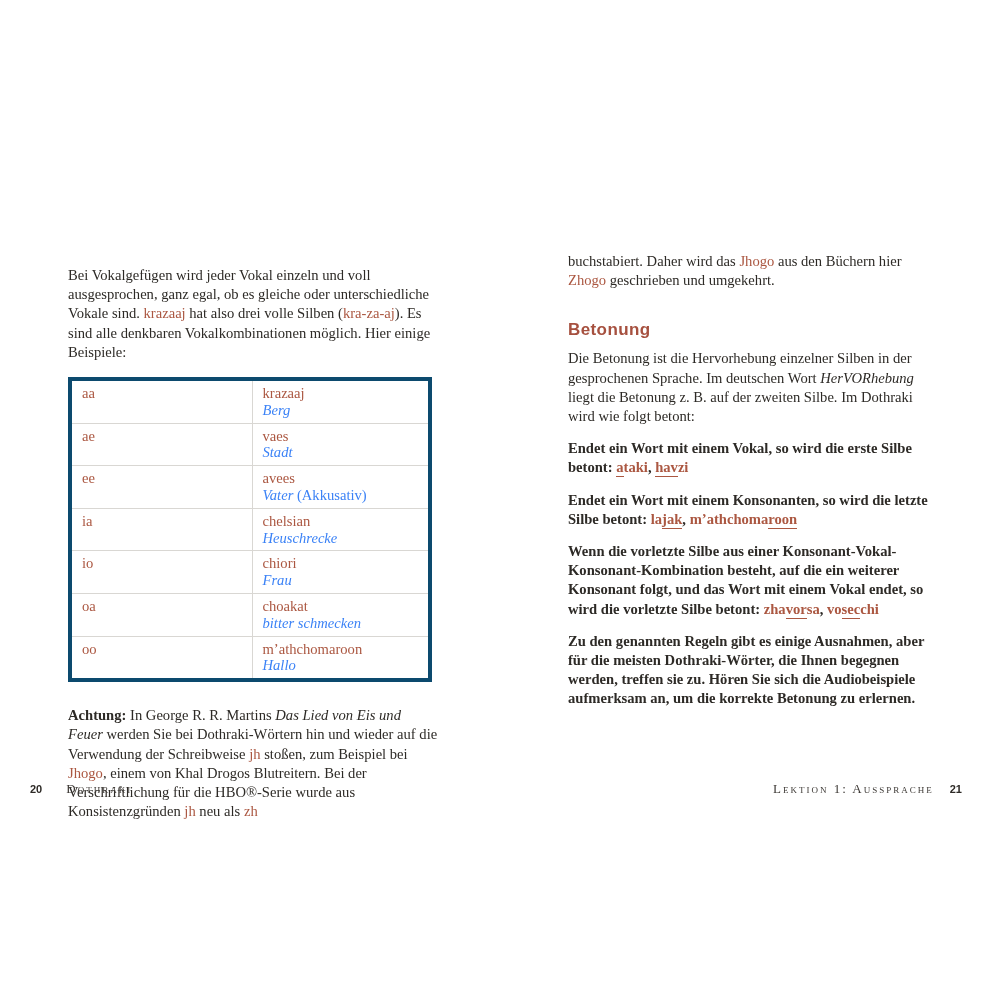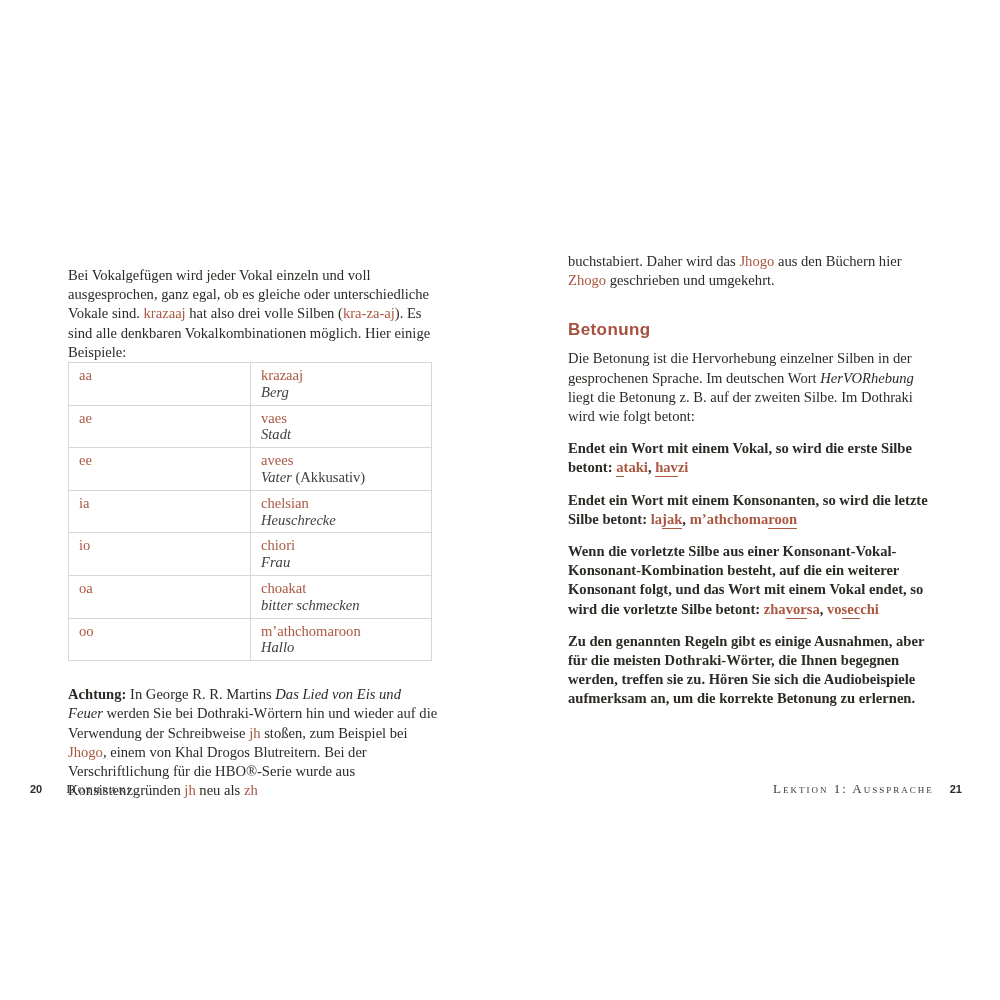--- a/index.html
+++ b/index.html
@@ -28,35 +28,36 @@
 
   
   .seg-a { color: #ab5741; }
   .seg-b { font-weight: 700; }
   .seg-i { font-style: italic; }
   .seg-u { padding-bottom: 1px; border-bottom: 1.3px solid currentColor; }
 
   
   table.vowels {
     width: 364px;
+    margin-top: 15px;
     border-collapse: collapse;
-    border: 1px solid #0c4a6e;
+    border: 4px solid #0c4a6e;
     padding-left: 48px;
   }
   table.vowels td {
     border: 1px solid #d9d7d3;
     vertical-align: top;
     padding: 4px 6px 4px 10px;
     height: 36px;
     box-sizing: border-box;
     line-height: 16.8px;
   }
   td.combo { width: 182px; }
   .word  { color: #ab5741; }
-  .gloss { color: #404040; }
+  .gloss { color: #3b82f6; }
 
   .note { margin-top: 24px; }
 
   
   .para { margin-top: 13px; font-weight: bold; }
   h2.section-heading {
     margin: 28px 0 7px 0;
     font-family: "Liberation Sans", "DejaVu Sans", sans-serif;
     font-size: 17px;
     line-height: 24px;

